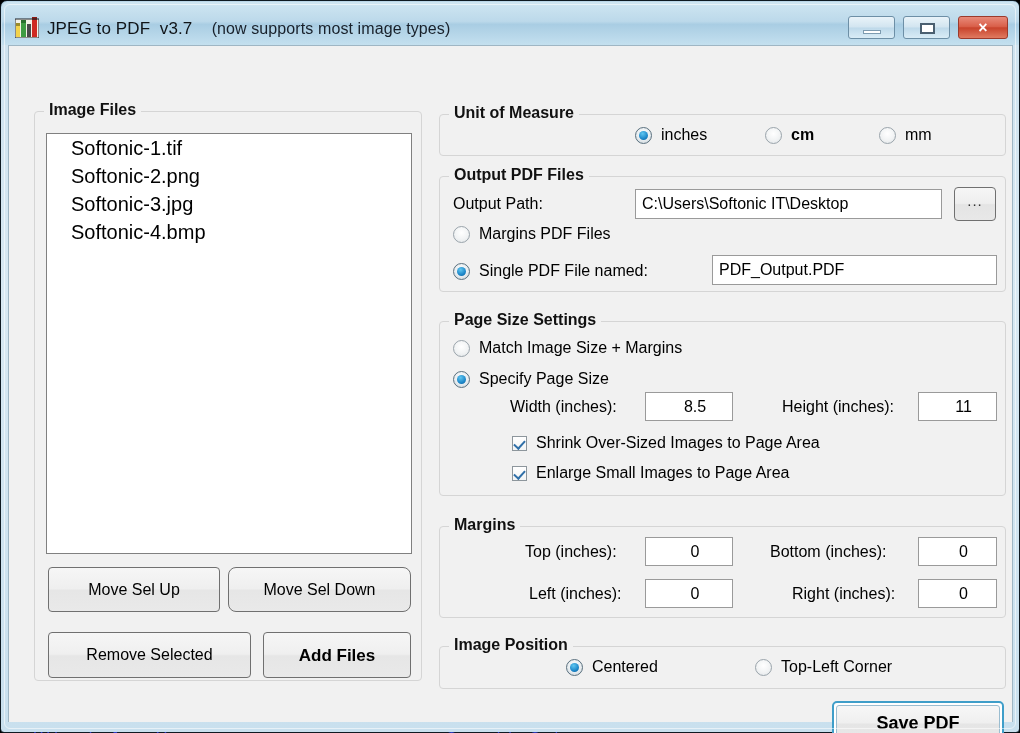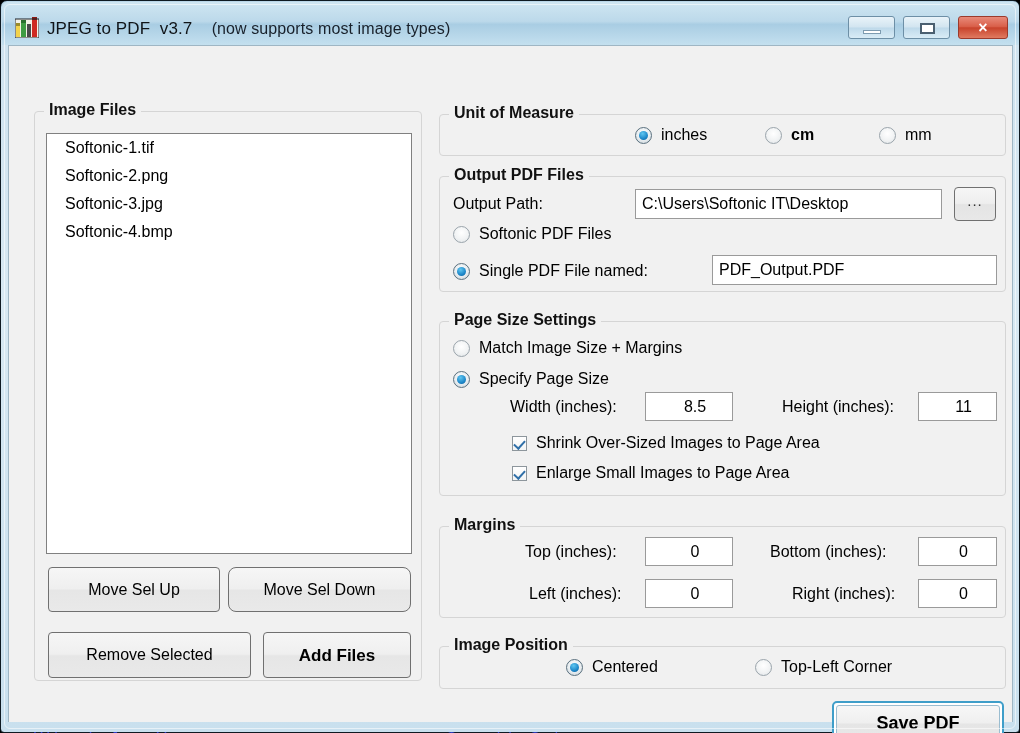--- a/index.html
+++ b/index.html
@@ -147,23 +147,23 @@
     position: absolute;
     left: 11px; top: 21px;
     width: 366px;
     height: 421px;
     background: #ffffff;
     border: 1px solid #808080;
     box-sizing: border-box;
     overflow: hidden;
   }
   .file-item {
-    font-size: 16px;
-    color: #000000;
-    padding: 2px 0 2px 18px;
+    font-size: 20px;
+    color: #000000;
+    padding: 2px 0 2px 24px;
     line-height: 24px;
     white-space: nowrap;
   }
 
   .btn {
     position: absolute;
     box-sizing: border-box;
     background: linear-gradient(to bottom, #f6f6f6 0%, #efefef 48%, #e6e6e6 52%, #e9e9e9 100%);
     border: 1px solid #707070;
     border-radius: 4px;
@@ -413,21 +413,21 @@
 
     <div class="group" id="grp-output">
       <div class="group-title">Output PDF Files</div>
 
       <div class="static-label" style="left:13px; top:18px;">Output Path:</div>
       <div class="field left-align" id="field-output-path">C:\Users\Softonic IT\Desktop</div>
       <div id="btn-browse">...</div>
 
       <div class="radio-row" style="left:13px; top:48px;">
         <span class="radio"></span>
-        <span class="radio-label">Softonic PDF Files</span>
+        <span class="radio-label">Margins PDF Files</span>
       </div>
       <div class="radio-row" style="left:13px; top:85px;">
         <span class="radio checked"></span>
         <span class="radio-label">Single PDF File named:</span>
       </div>
       <div class="field left-align" id="field-single-name">PDF_Output.PDF</div>
     </div>
 
     <div class="group" id="grp-pagesize">
       <div class="group-title">Page Size Settings</div>

